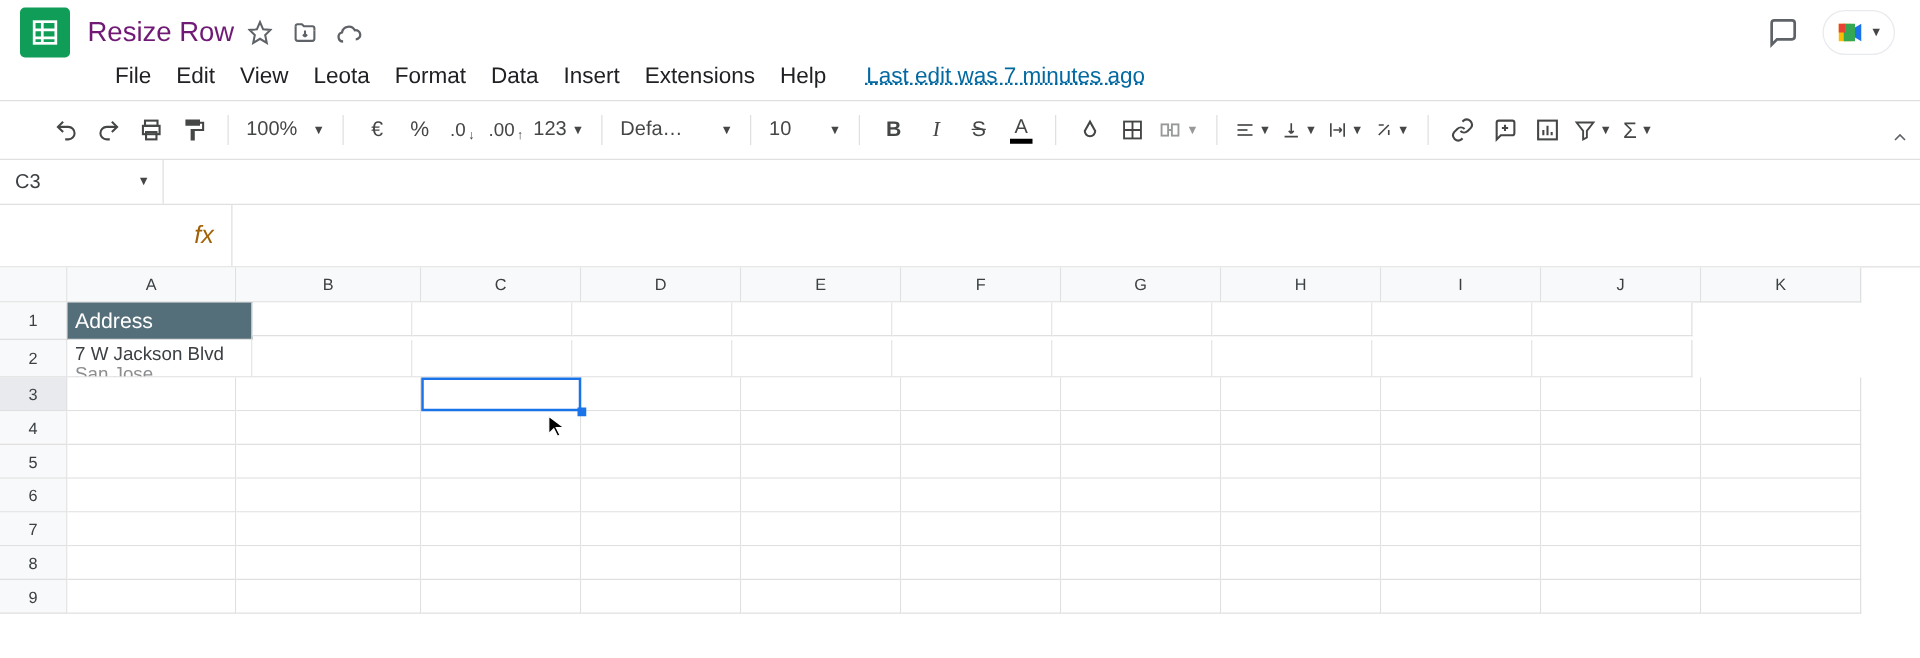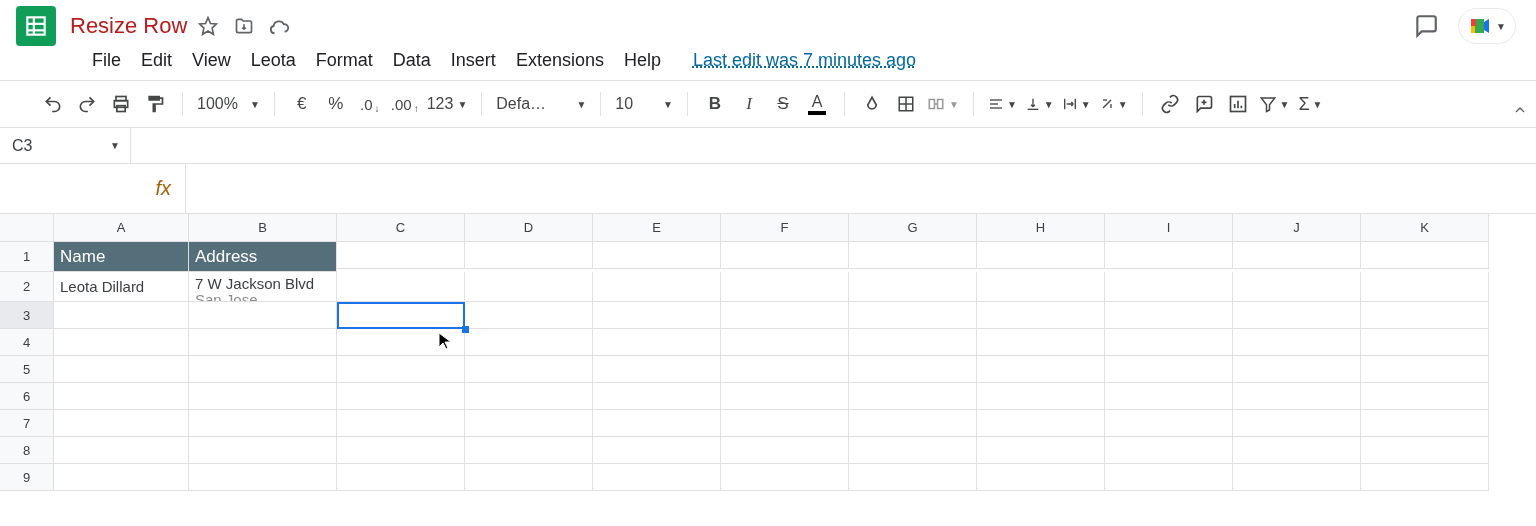--- a/index.html
+++ b/index.html
@@ -2,21 +2,21 @@
 <html><head>
 <meta charset="utf-8">
 <style>
   * { box-sizing: border-box; margin: 0; padding: 0; font-family: Arial, "Helvetica Neue", sans-serif; }
   body { width: 1536px; height: 526px; background: #fff; overflow: hidden; color: #3c4043; }
   .titlebar { display: flex; align-items: center; padding: 6px 16px 0 16px; height: 46px; gap: 10px; }
   .logo { width: 40px; height: 40px; background: #0f9d58; border-radius: 4px; display: flex; align-items: center; justify-content: center; }
   .logo svg { width: 26px; height: 26px; }
   .title-wrap { display: flex; flex-direction: column; flex: 0 0 auto; }
   .title-row { display: flex; align-items: center; gap: 10px; }
-  .doc-title { font-size: 22px; color: #b91c1c; padding-left: 4px; }
+  .doc-title { font-size: 22px; color: #701a75; padding-left: 4px; }
   .title-icons { display: flex; align-items: center; gap: 14px; color: #5f6368; }
   .ti { width: 22px; height: 22px; display: flex; align-items: center; justify-content: center; cursor: pointer; }
   .spacer { flex: 1; }
   .right-cluster { display: flex; align-items: center; gap: 18px; padding-right: 4px; }
   .comment-btn { width: 28px; height: 28px; display: flex; align-items: center; justify-content: center; color: #5f6368; cursor: pointer; }
   .meet-btn { width: 58px; height: 36px; border: 1px solid #e8eaed; border-radius: 20px; display: flex; align-items: center; justify-content: center; gap: 4px; cursor: pointer; }
   .share-btn { background: #188038; color: #fff; border-radius: 6px; height: 40px; padding: 0 20px; display: flex; align-items: center; gap: 10px; font-size: 17px; font-weight: 500; cursor: pointer; }
   .menubar { display: flex; align-items: center; gap: 20px; padding: 2px 10px 8px 92px; font-size: 18px; color: #202124; height: 34px; }
   .menu-item { cursor: pointer; }
   .last-edit { color: #0369a1; text-decoration: underline; text-decoration-style: dotted; margin-left: 12px; cursor: pointer; font-size: 18px; }
@@ -317,35 +317,33 @@
     <div class="colh">F</div>
     <div class="colh">G</div>
     <div class="colh">H</div>
     <div class="colh">I</div>
     <div class="colh">J</div>
     <div class="colh">K</div>
   </div>
   <div class="rows">
     <div class="row row1">
       <div class="rowh">1</div>
-      <div class="cell cell-A">Name</div>
       <div class="cell cell-B">Address</div>
       <div class="cell"></div>
         <div class="cell"></div>
         <div class="cell"></div>
         <div class="cell"></div>
         <div class="cell"></div>
         <div class="cell"></div>
         <div class="cell"></div>
         <div class="cell"></div>
         <div class="cell"></div>
     </div>
     <div class="row row2">
       <div class="rowh">2</div>
-      <div class="cell cell-A">Leota Dillard</div>
       <div class="cell cell-B"><span>7 W Jackson Blvd</span><br><span style="opacity:.6">San Jose</span></div>
       <div class="cell"></div>
         <div class="cell"></div>
         <div class="cell"></div>
         <div class="cell"></div>
         <div class="cell"></div>
         <div class="cell"></div>
         <div class="cell"></div>
         <div class="cell"></div>
         <div class="cell"></div>

